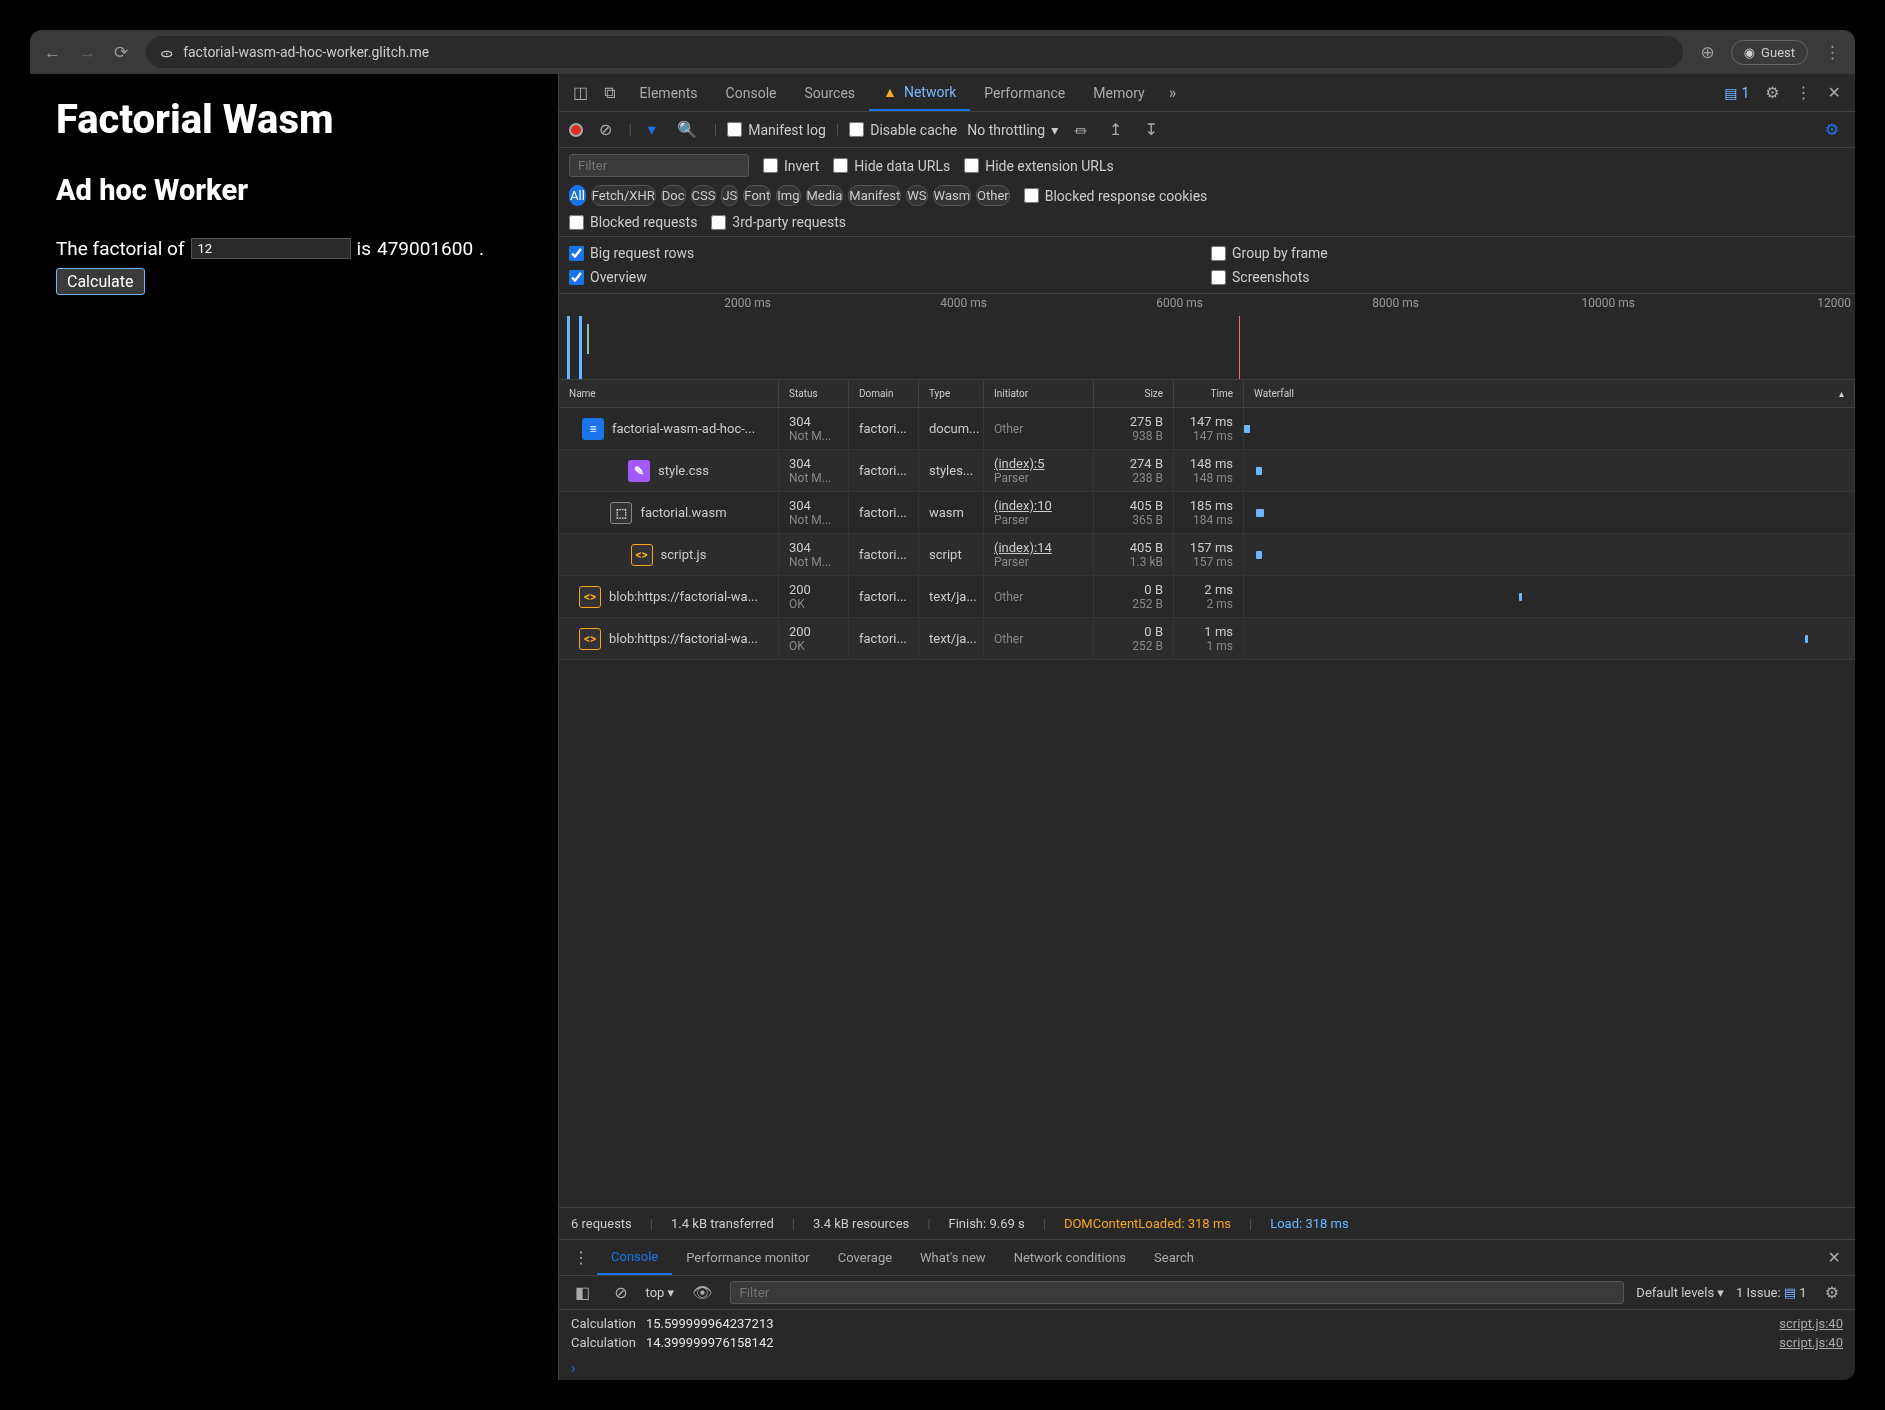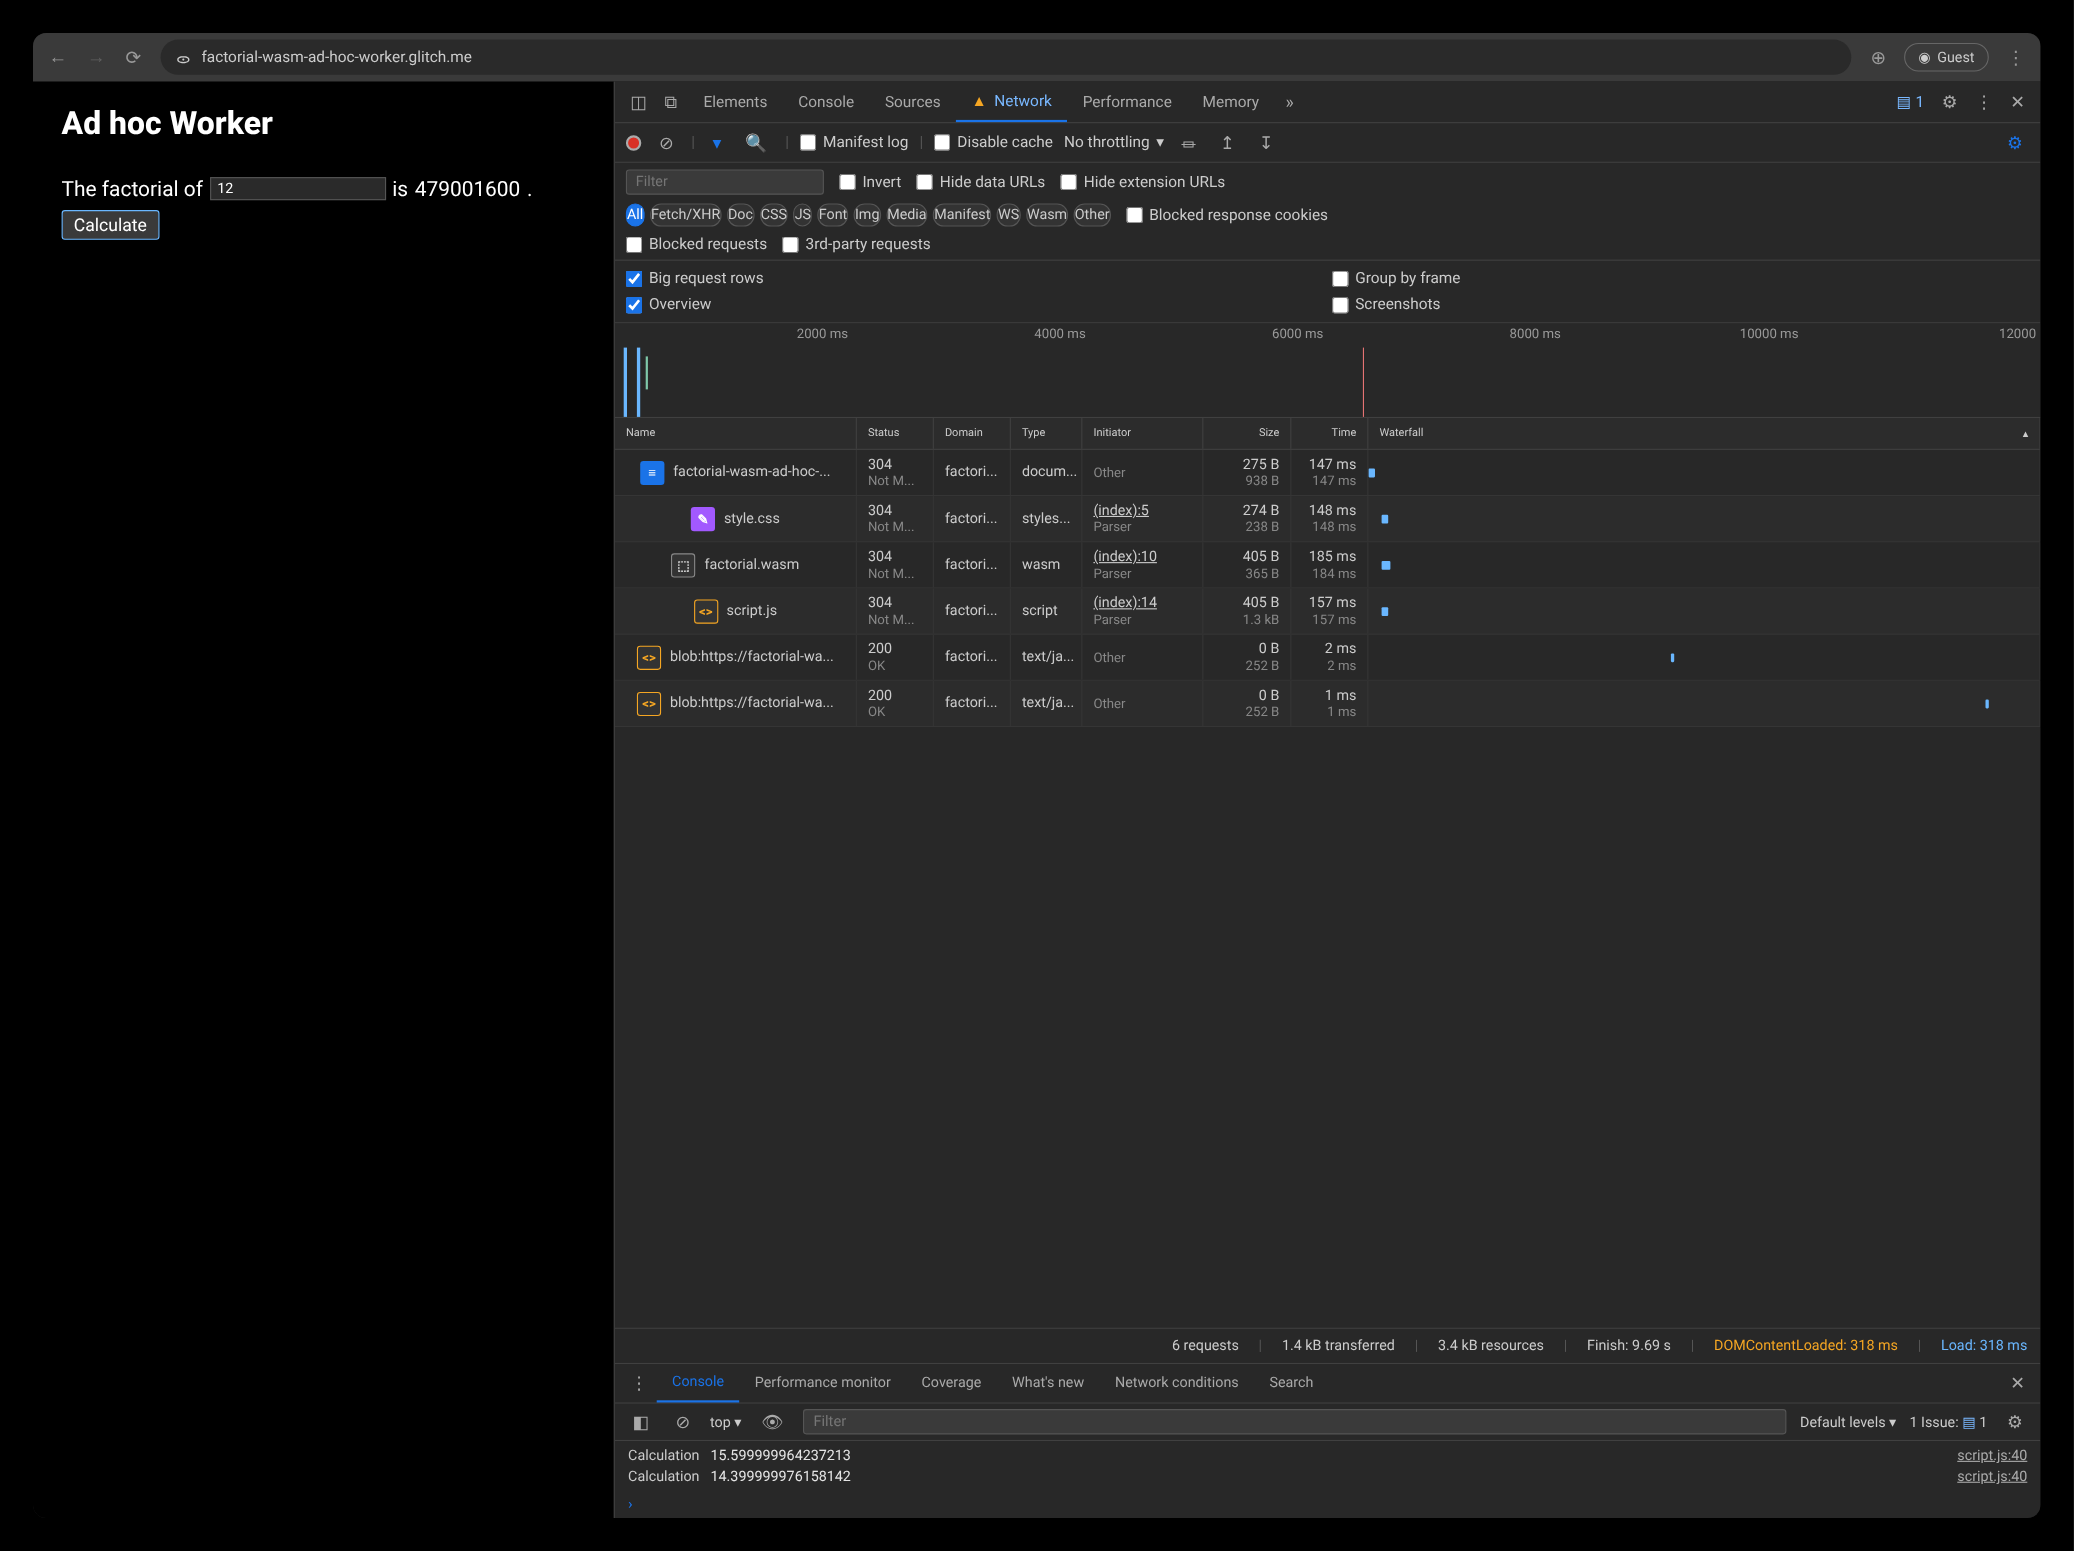--- a/index.html
+++ b/index.html
@@ -61,21 +61,21 @@
 .nt-row:nth-child(even){ background:#2c2c2c; }
 .nt-row > div { padding:6px 10px; font-size:13px; border-right:1px solid #353535; overflow:hidden; text-overflow:ellipsis; white-space:nowrap; display:flex; flex-direction:column; justify-content:center;}
 .nt-name { flex-direction:row !important; align-items:center; gap:8px; }
 .file-ico { width:22px; height:22px; border-radius:3px; display:flex; align-items:center; justify-content:center; font-size:12px; flex-shrink:0; font-weight:bold;}
 .fi-doc{background:#1a73e8;color:#fff}.fi-css{background:#a259ff;color:#fff}.fi-wasm{background:#333;border:1px solid #888;color:#ccc}.fi-js{background:#333;border:1px solid #f5a623;color:#f5a623}
 .sub { color:#888; font-size:12px; }
 .rt { text-align:right; }
 .lnk { color:#ccc; text-decoration:underline; cursor:pointer;}
 .waterfall-cell { position:relative; }
 .wf-bar { position:absolute; top:50%; transform:translateY(-50%); height:8px; background:#6ab7ff; border-radius:1px;}
-.summary { height:32px; border-top:1px solid #404040; display:flex; align-items:center; padding:0 12px; gap:18px; font-size:13px; color:#ccc; flex-shrink:0;justify-content:flex-end;}
+.summary { height:32px; border-top:1px solid #404040; display:flex; align-items:center; padding:0 12px; gap:18px; font-size:13px; color:#ccc; flex-shrink:0;}
 .summary .sep { color:#555; }
 .dcl { color:#f5a623; }
 .load { color:#6ab7ff; }
 .drawer { border-top:1px solid #404040; display:flex; flex-direction:column; flex-shrink:0; }
 .drawer-tabs { height:36px; display:flex; align-items:center; padding:0 8px; gap:2px; border-bottom:1px solid #404040;}
 .drawer-tab { padding:0 14px; height:100%; display:flex; align-items:center; color:#aaa; cursor:pointer; font-size:13px;}
 .drawer-tab.active { color:#1a73e8; border-bottom:2px solid #1a73e8; }
 .console-bar { height:34px; display:flex; align-items:center; padding:0 10px; gap:12px; border-bottom:1px solid #404040; font-size:13px;}
 .console-filter { flex:1; background:#3a3a3a; border:1px solid #555; border-radius:3px; padding:3px 8px; color:#ccc; }
 .console-body { padding:4px 0; font-family:Menlo,monospace; font-size:13px;}
@@ -104,20 +104,21 @@
         <span>◉</span>
         <span>Guest</span>
       </div>
       <span class="nav-ico">⋮</span>
     </div>
   </div>
 
   <div class="content">
 
     <div class="page">
+      <h1>Factorial Wasm</h1>
       <h2>Ad hoc Worker</h2>
       <div class="fact-line">
         <span>The factorial of</span>
         <input class="fact-input" value="12" style="">
         <span>is</span>
         <span>479001600</span>
           <span>.</span>
       </div>
       <button class="calc-btn">Calculate</button>
     </div>

